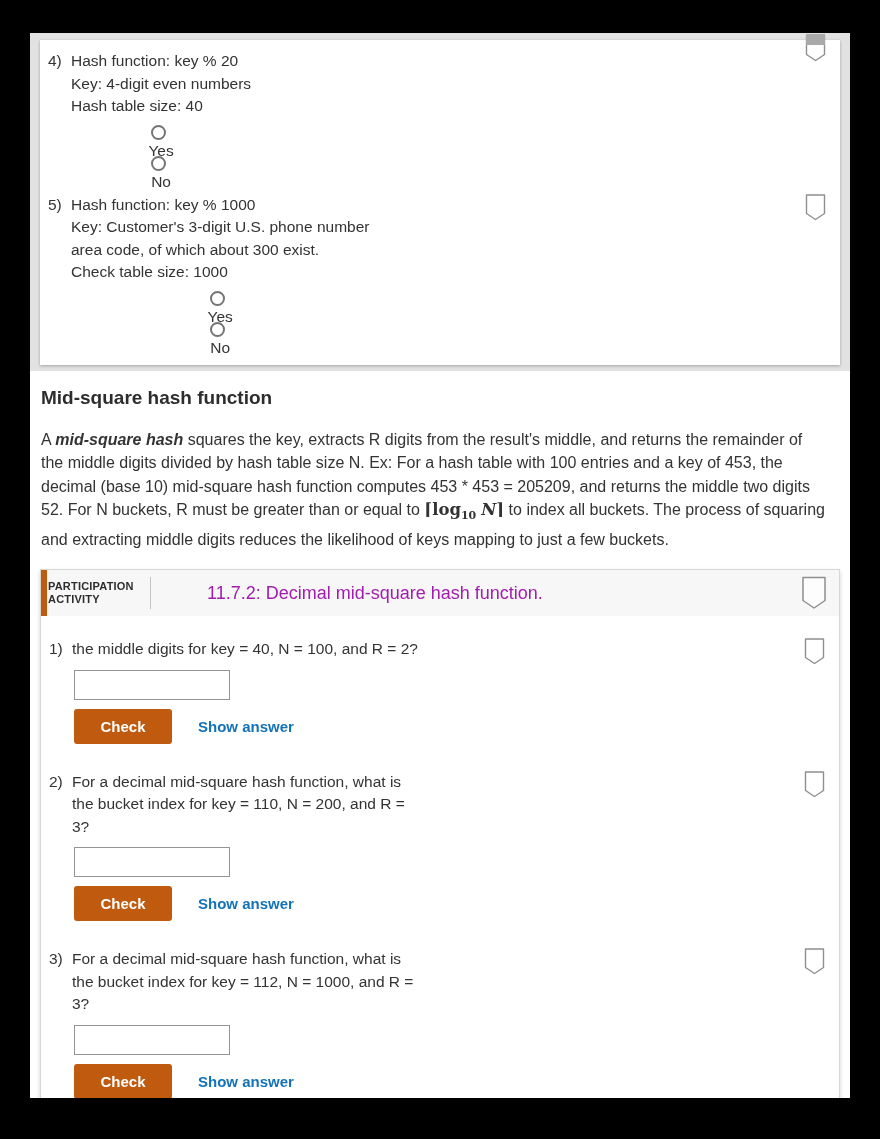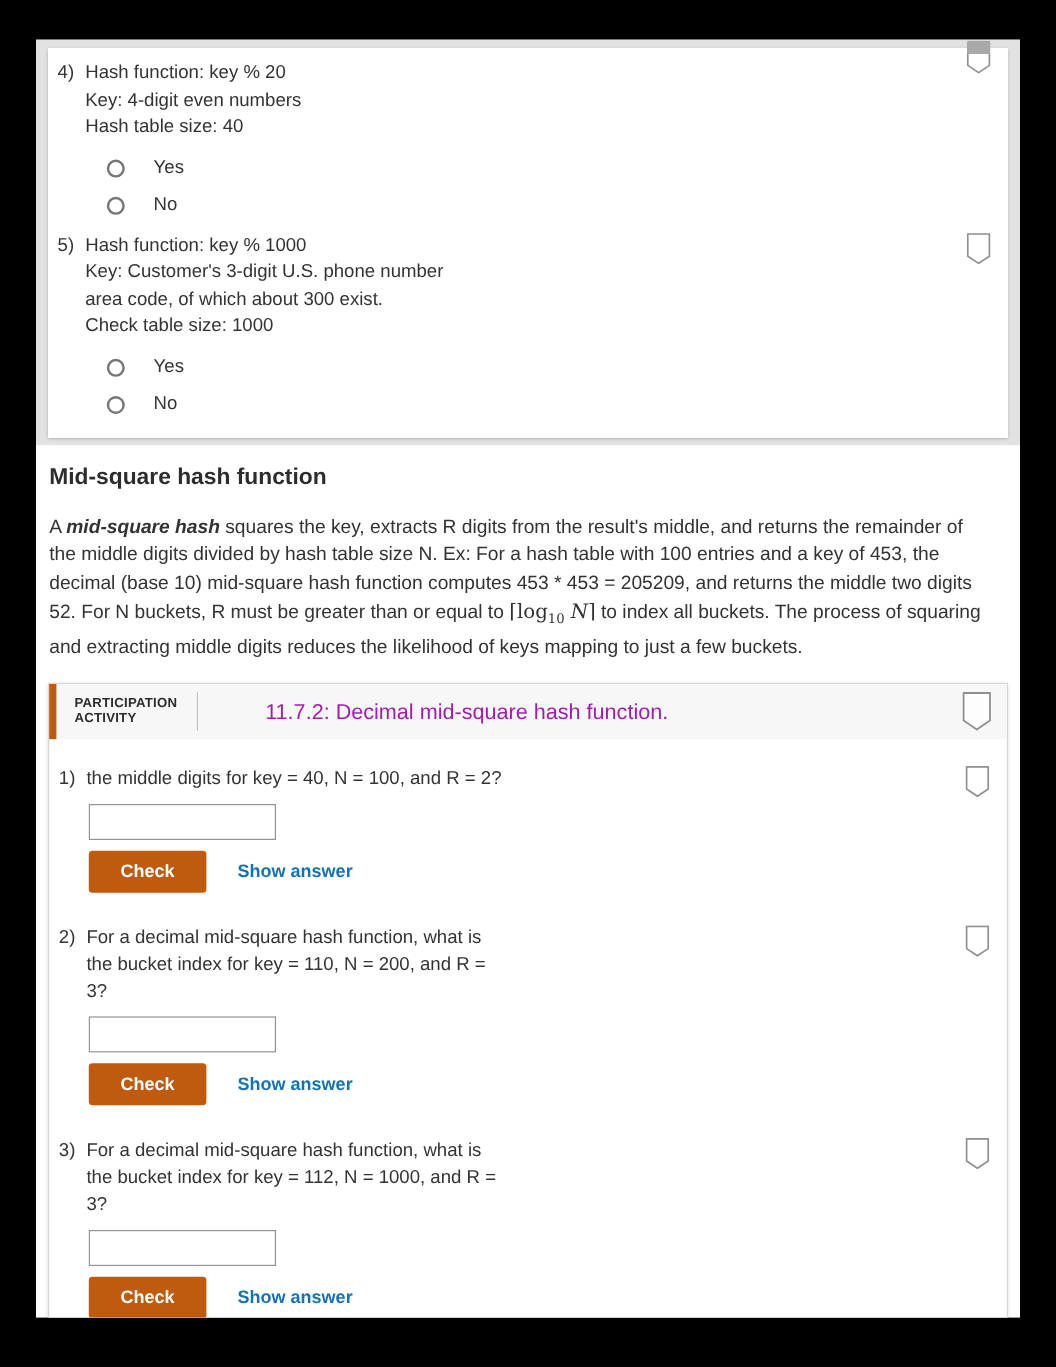--- a/index.html
+++ b/index.html
@@ -6,45 +6,45 @@
   html,body { width:880px; height:1139px; background:#000; font-family:"Liberation Sans", sans-serif; }
   .page { position:absolute; left:30px; top:33px; width:820px; height:1065px; background:#fff; overflow:hidden; }
 
   
   .top-band { background:#e2e2e2; padding:7px 10px 6px 10px; }
   .card1 { position:relative; background:#fff; box-shadow:0 1px 3px rgba(0,0,0,0.28); padding:5px 0 10px 0; }
   .pq { position:relative; display:flex; padding-left:8px; margin-top:5px; }
   .qnum { width:23px; flex:none; font-size:15.5px; color:#333; line-height:22.5px; }
   .qlines { font-size:15.5px; color:#333; line-height:22.5px; }
   .radio-group { margin:7px 0 2px 0; }
-  .radio-row { display:flex; align-items:center; height:31px; }
+  .radio-row { display:flex; align-items:center; height:31px;flex-direction:column; }
   .radio-circle { width:15px; height:15px; border:2px solid #757575; border-radius:50%; background:#fff; margin-left:18px; margin-right:24px; flex:none; cursor:pointer; }
   .radio-label { font-size:15.5px; color:#333; }
 
   
   .bookmark { position:absolute; cursor:pointer; }
   .bm-q { right:14px; top:0; width:21px; height:27px; }
   .bm-q4 { right:14px; top:-15px; }
   .bm-cap { position:absolute; left:1px; top:-1px; width:19px; height:11px; background:#a9a9a9; }
   .bm-hdr { right:12px; top:6px; width:26px; height:34px; }
 
   
   .section { padding:16px 25px 18px 11px; }
   .section h2 { font-size:19px; color:#2d2d2d; font-weight:bold; margin-bottom:19px; }
   .section p { font-size:16px; color:#333; line-height:23.5px; }
   .bi { font-weight:bold; font-style:italic; }
-  .math { font-family:"DejaVu Serif", serif; font-size:16.5px; white-space:nowrap; }
+  .math { font-family:"DejaVu Serif", serif; font-size:16.5px; white-space:nowrap;font-weight:bold; }
   .math .mvar { font-style:italic; margin-left:5px; }
   .math sub { font-size:11px; }
 
   
   .card2 { margin:0 10px; border:1px solid #d6d6d6; box-shadow:0 2px 4px rgba(0,0,0,0.18); background:#fff; }
   .act-header { position:relative; display:flex; align-items:center; background:#f7f7f7; height:46px; }
   .orange-bar { width:6px; align-self:stretch; flex:none; }
-  .kicker { margin-left:15px; width:96px; flex:none; font-size:11px; font-weight:bold; color:#2d2d2d; line-height:13px; letter-spacing:0.2px; }
+  .kicker { margin-left:1px; width:96px; flex:none; font-size:11px; font-weight:bold; color:#2d2d2d; line-height:13px; letter-spacing:0.2px; }
   .hdr-divider { width:1px; height:32px; background:#c4c4c4; margin:0 16px 0 6px; flex:none; }
   .act-title { font-size:18px; color:#a21caf;margin-left:40px; }
   .act-body { padding:22px 0 18px 8px; }
   .aq { position:relative; display:flex; margin-bottom:27px; }
   .aq:last-child { margin-bottom:0; }
   .aq-main { max-width:400px; }
   .answer-input { display:block; margin:9px 0 0 2px; width:156px; height:30px; border:1px solid #949494; background:#fff; font-size:15px; padding:0 6px; color:#333; }
   .btn-row { display:flex; align-items:center; margin-top:9px; margin-left:2px; }
   .check-btn { width:98px; height:35px; border:none; border-radius:3px; color:#fff; font-weight:bold; font-size:15px; font-family:"Liberation Sans", sans-serif; cursor:pointer; }
   .show-answer { margin-left:26px; font-size:15px; font-weight:bold; text-decoration:none; cursor:pointer; }

